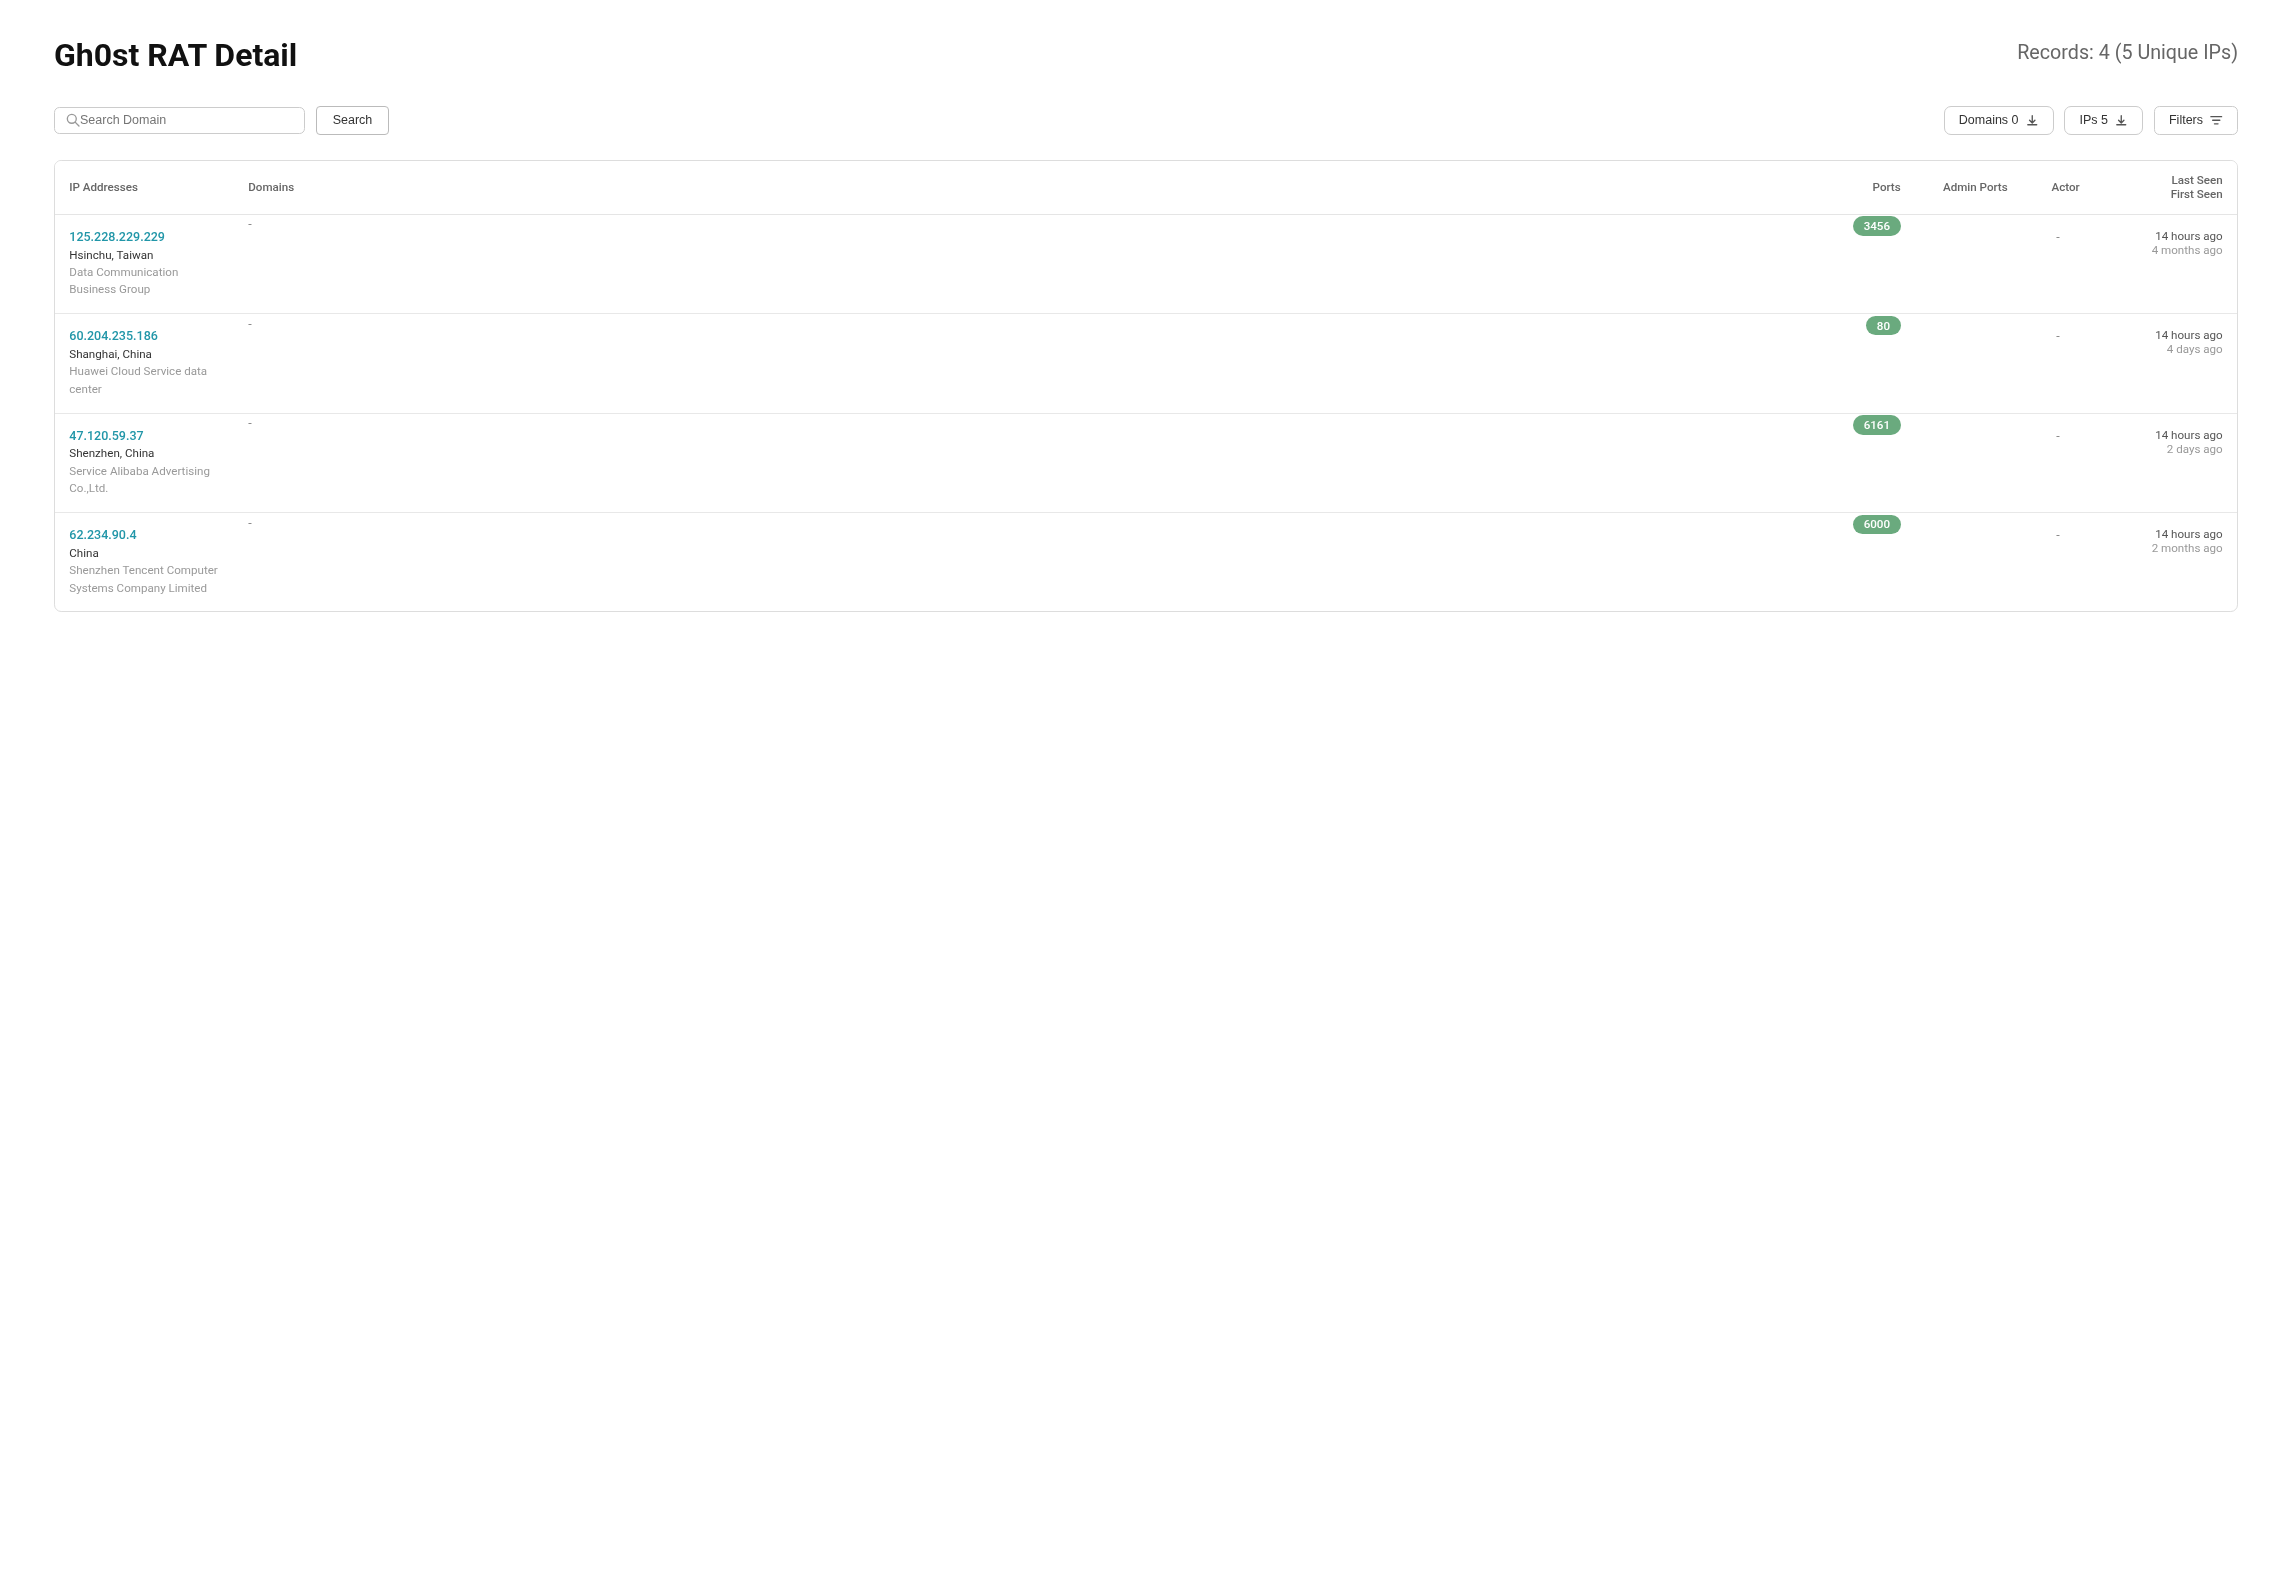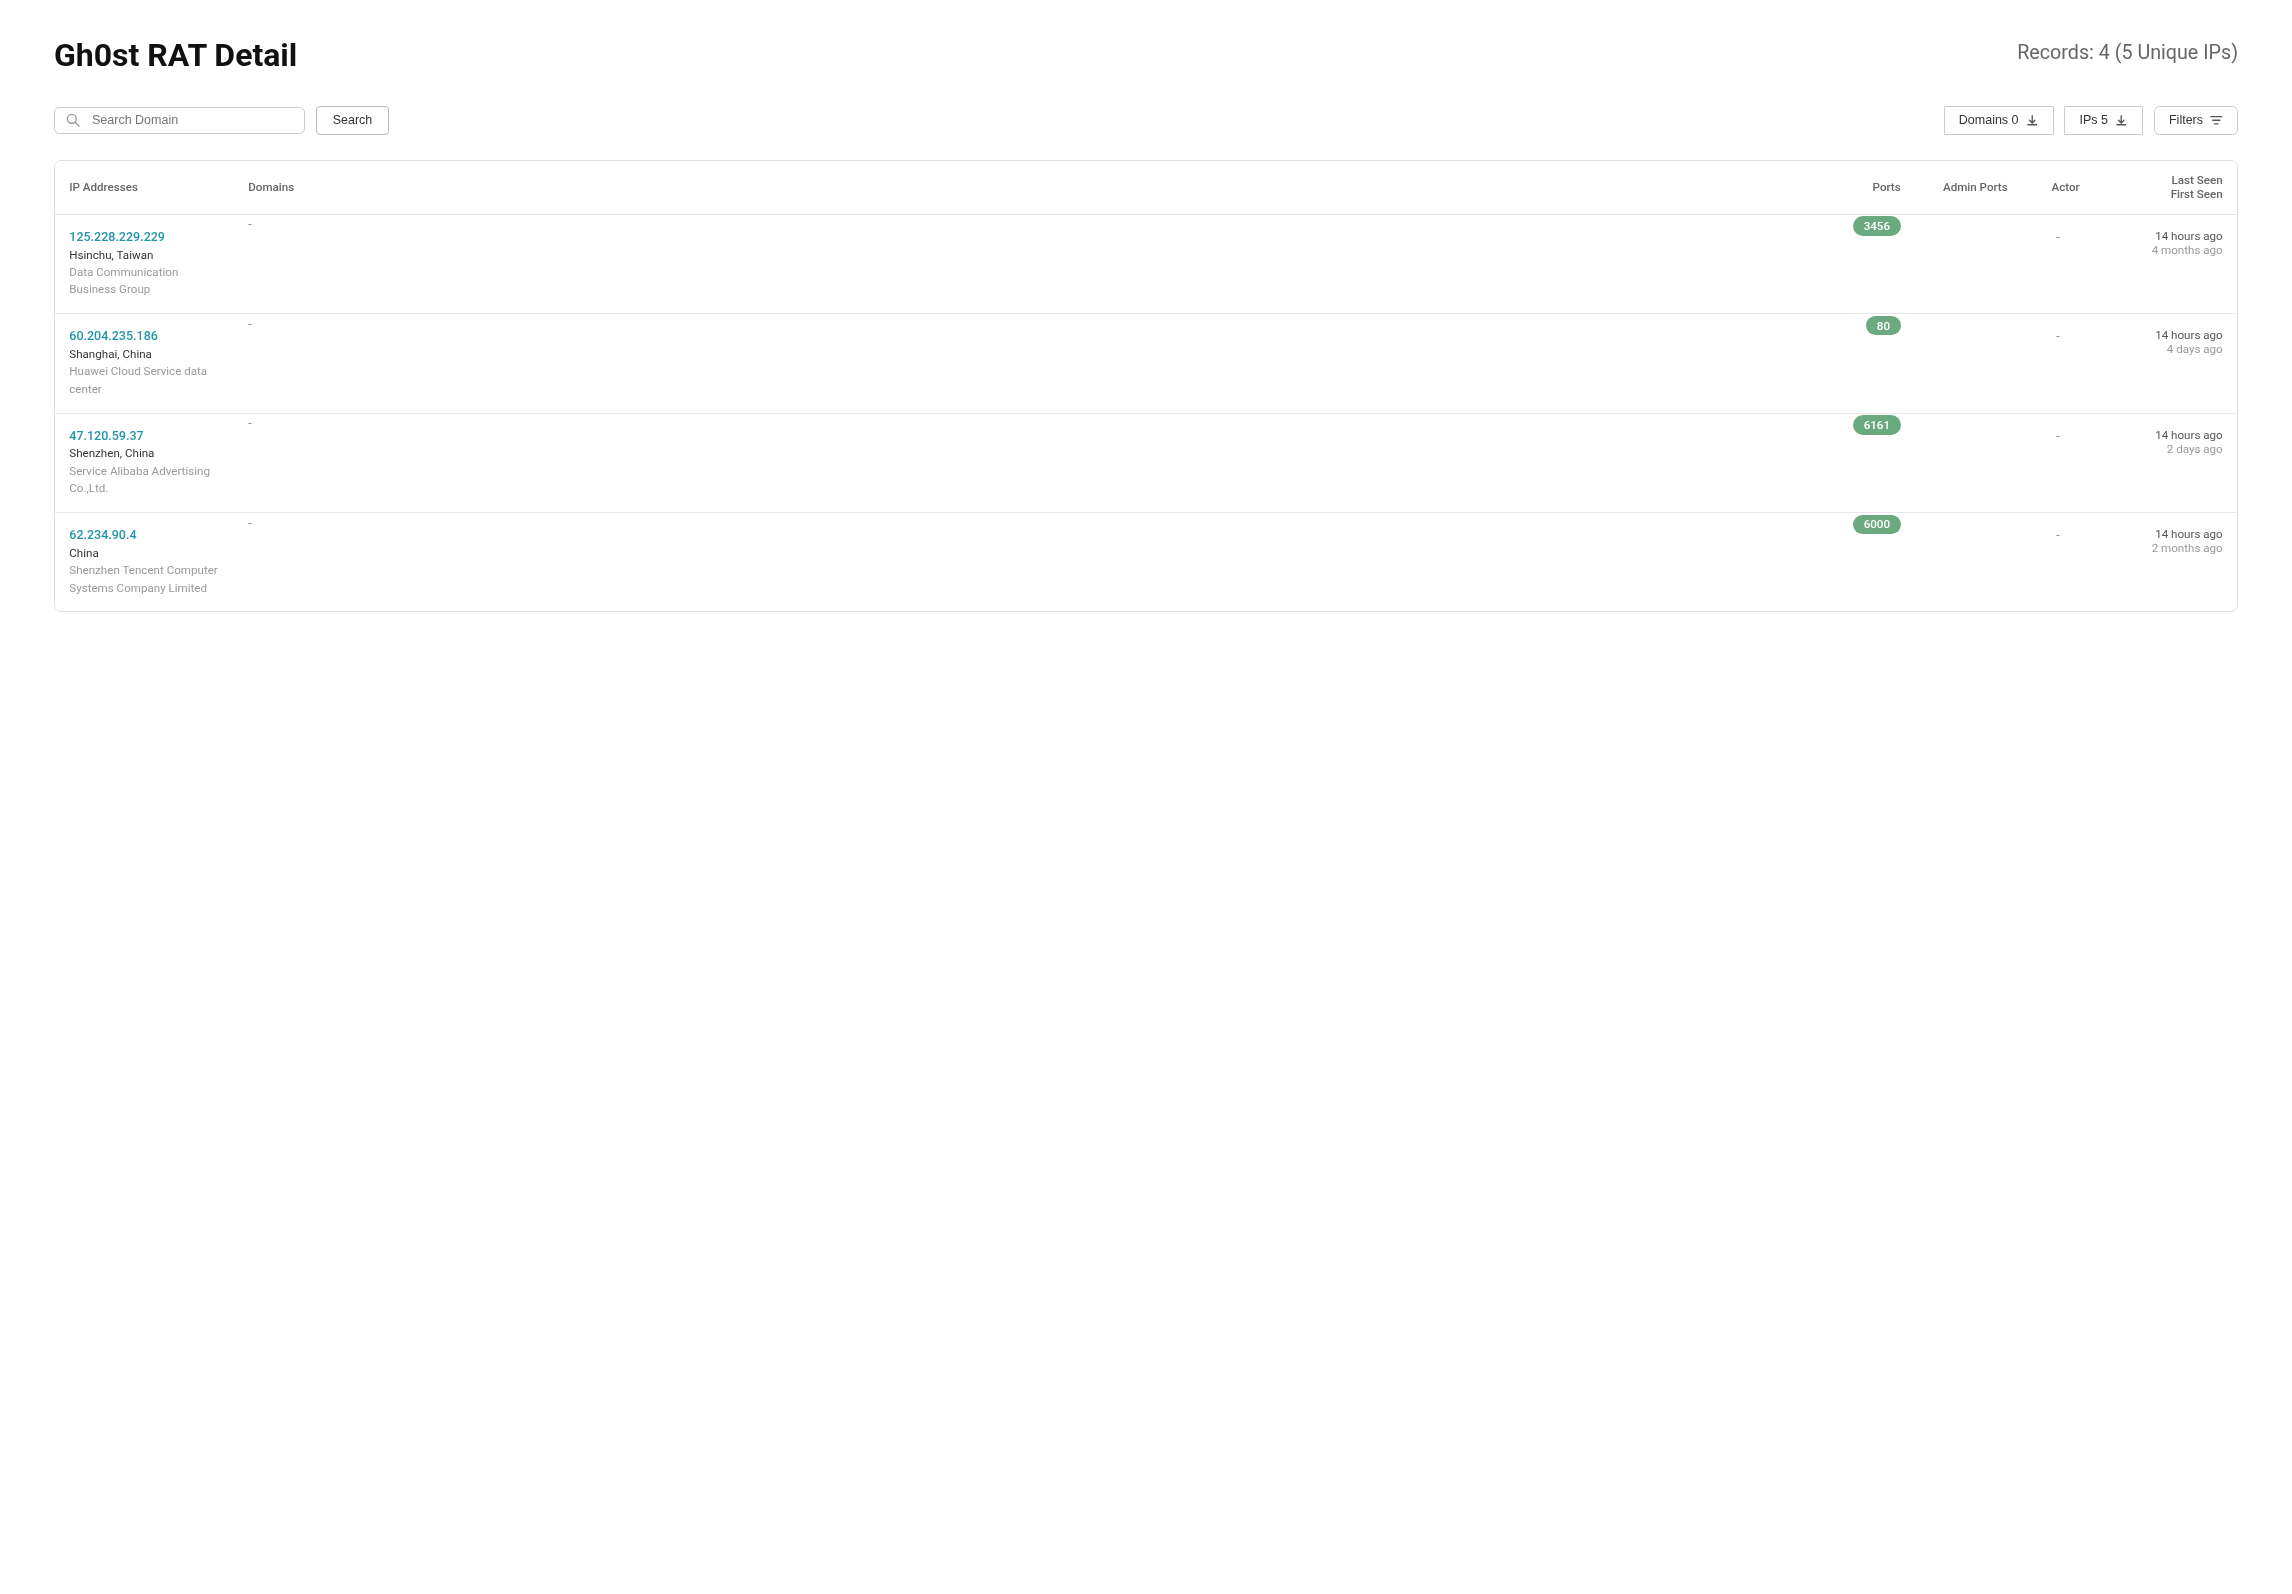--- a/index.html
+++ b/index.html
@@ -41,21 +41,21 @@
       align-items: center;
       gap: 10.7px;
       margin-bottom: 25px;
     }
     .search-wrapper {
       display: flex;
       align-items: center;
       border: 0.9px solid #ccc;
       border-radius: 5.4px;
       padding: 5.4px 10.7px;
-      gap: 12px;
+      gap: 0;
       width: 251px;
     }
     .search-wrapper input {
       border: none;
       outline: none;
       font-size: 12.5px;
       color: #333;
       width: 100%;
       background: transparent;
     }
@@ -73,21 +73,21 @@
       color: #333;
     }
     .toolbar-spacer {
       flex: 1;
     }
     .pill-btn {
       display: flex;
       align-items: center;
       gap: 7.2px;
       border: 0.9px solid #ccc;
-      border-radius: 1px;
+      border-radius: 7px;
       padding: 6.3px 14.3px;
       background: #fff;
       cursor: pointer;
       font-size: 12.5px;
       color: #333;
     }
     .filter-btn {
       display: flex;
       align-items: center;
       gap: 7.2px;

